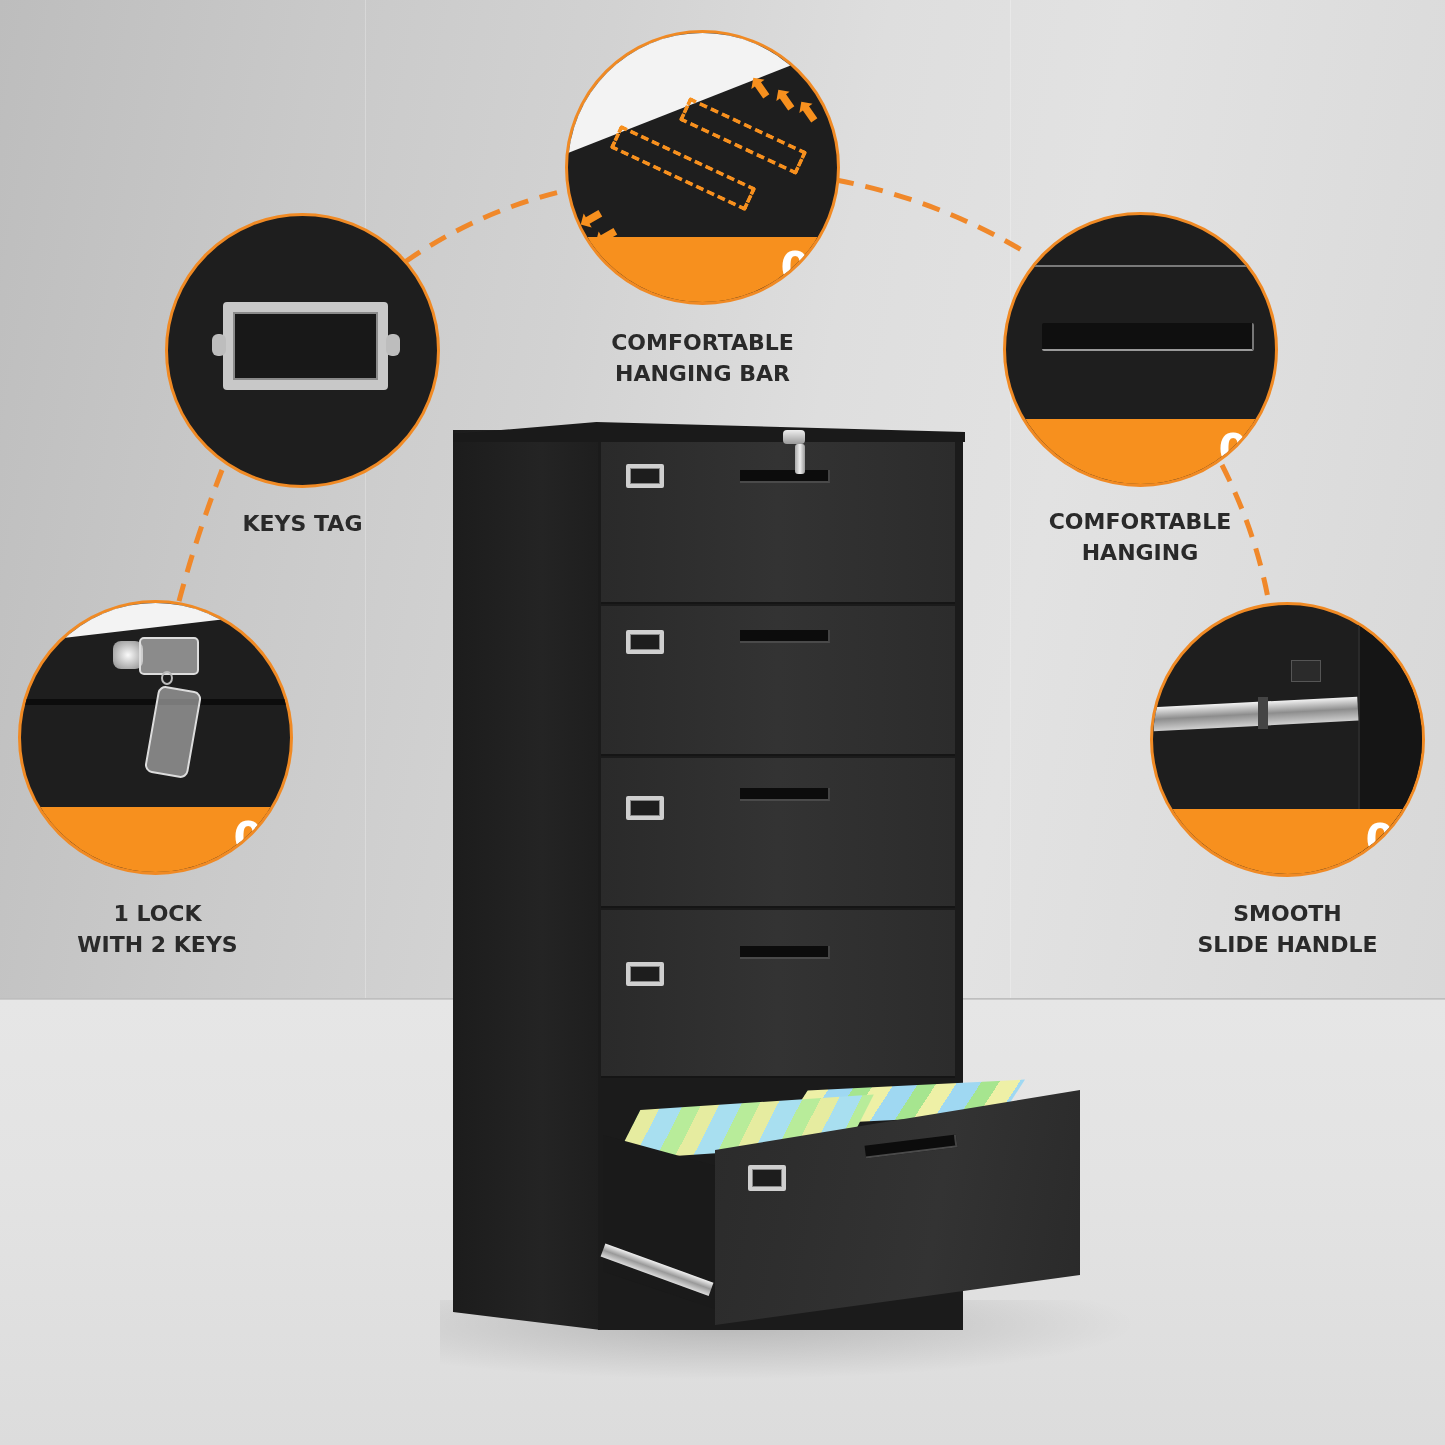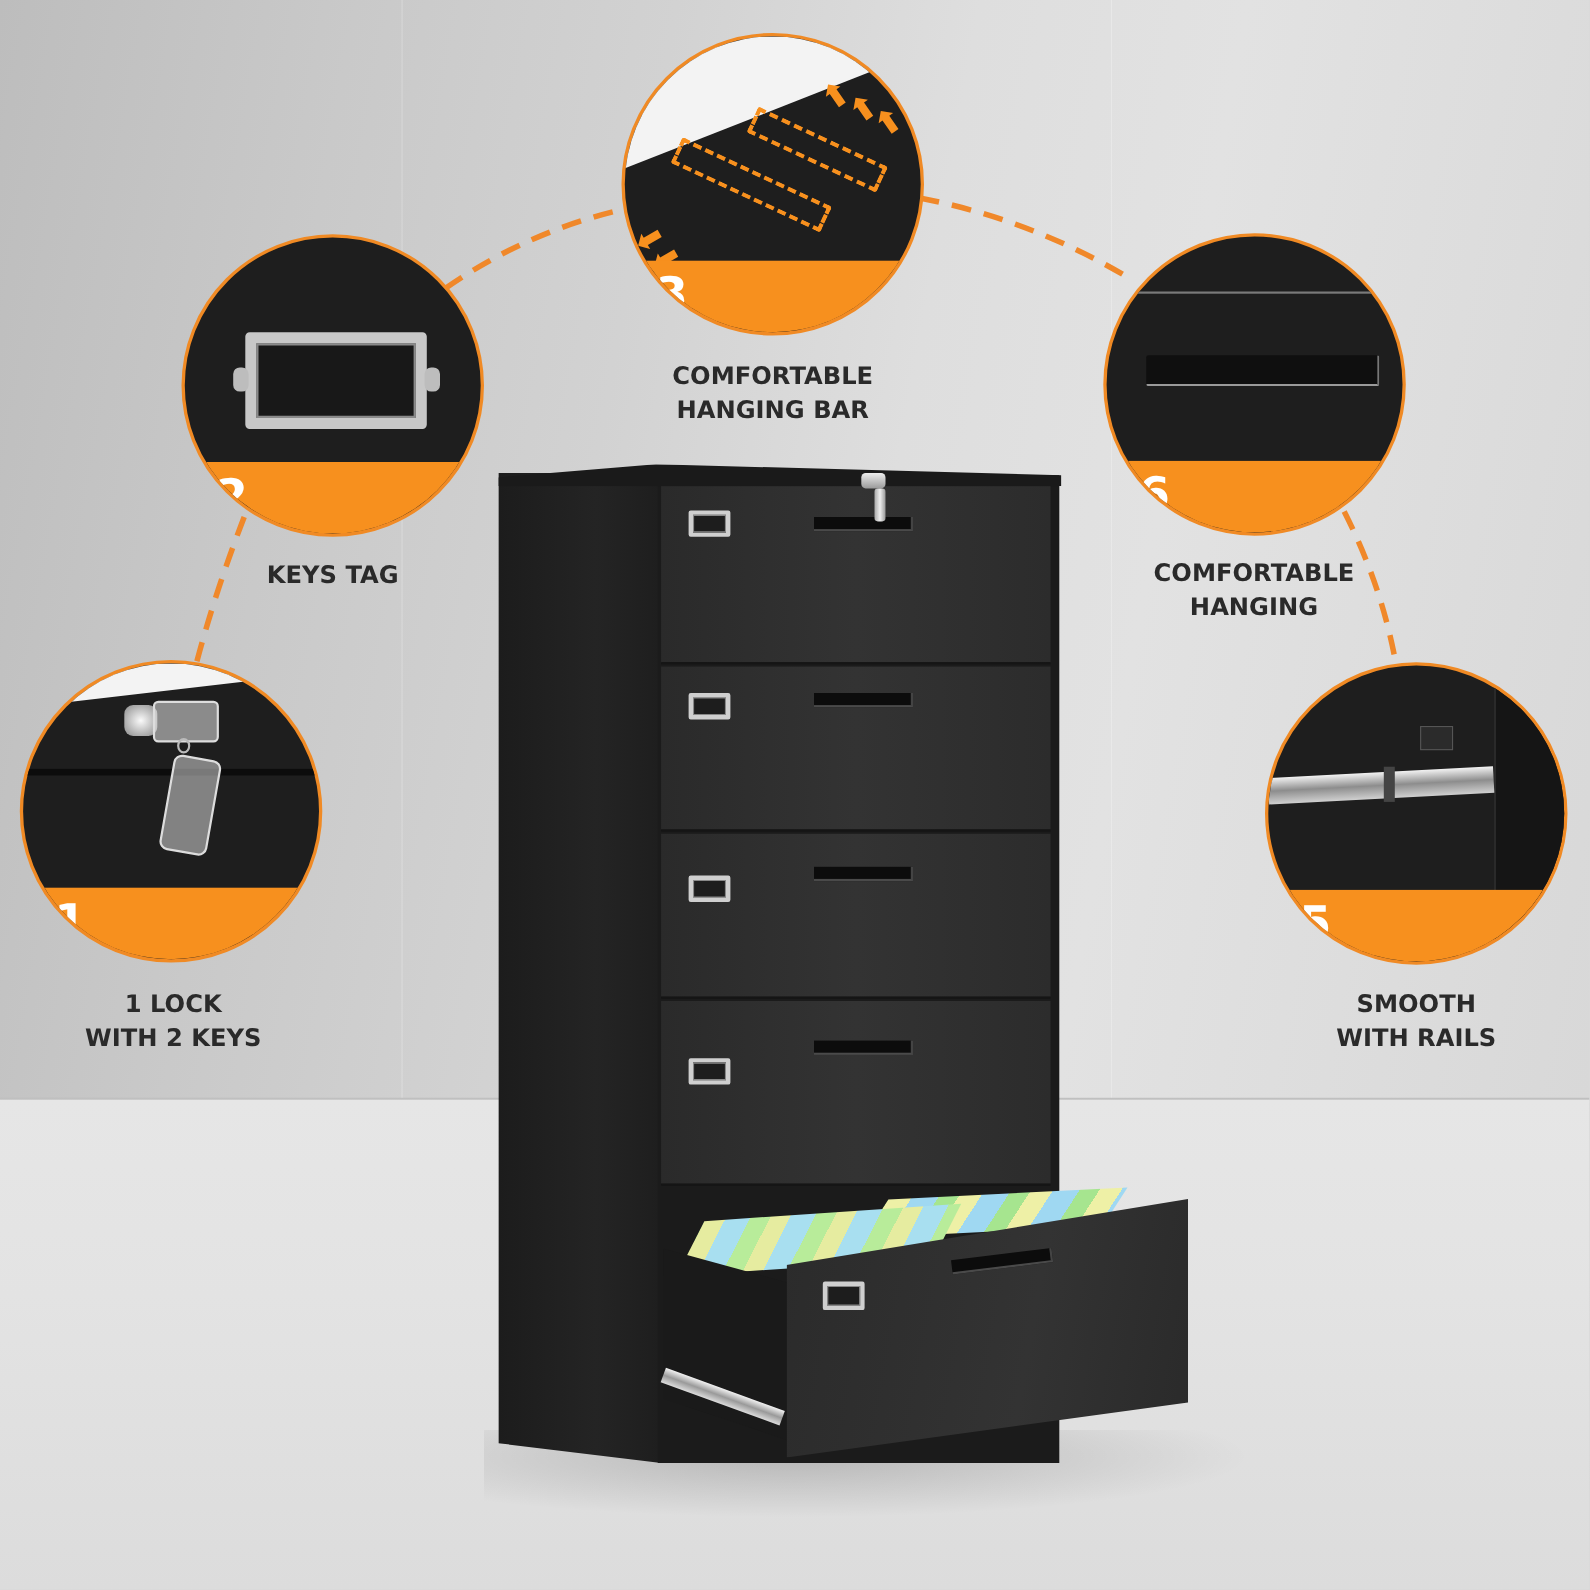--- a/index.html
+++ b/index.html
@@ -29,21 +29,21 @@
   
   .feature { position: absolute; }
   .circle {
     position: absolute; border-radius: 50%; overflow: hidden;
     border: 3px solid #f08a24; background: #1e1e1e;
   }
   .circle .scene { position: absolute; inset: 0; }
   .circle .band {
     position: absolute; left: 0; right: 0; bottom: 0; height: 24%;
     background: #f7901e;
-    display: flex; align-items: center; justify-content: flex-start;
+    display: flex; align-items: center; justify-content: flex-end;
   }
   .circle .num {
     color: #fff; font-weight: bold; font-size: 42px; letter-spacing: -1px;
     font-family: "DejaVu Sans", sans-serif; margin-top: -4px;
   }
   .label {
     position: absolute; text-align: center; color: #2a2a2a;
     font-weight: bold; font-size: 22px; line-height: 31px;
     font-family: "DejaVu Sans", sans-serif; white-space: nowrap;
   }
@@ -167,23 +167,20 @@
 <div class="tag" style="left:748px;top:1165px;width:38px;height:26px"></div>
 <div class="pull" style="left:865px;top:1140px;width:92px;transform:rotate(-7deg)"></div>
 
 <div class="feature">
   <div class="circle" style="left:165px;top:213px;width:275px;height:275px">
     <div class="scene">
       <div style="position:absolute;left:55px;top:86px;width:165px;height:88px;border:10px solid #c8c8c8;border-radius:4px;background:#181818;box-shadow:0 0 0 2px #8a8a8a inset"></div>
       <div style="position:absolute;left:44px;top:118px;width:14px;height:22px;background:#bdbdbd;border-radius:6px"></div>
       <div style="position:absolute;left:218px;top:118px;width:14px;height:22px;background:#bdbdbd;border-radius:6px"></div>
     </div>
-    <div class="band">
-        <span class="num">02</span>
-      </div>
   </div>
   <div class="label" style="left:200px;top:508px;width:205px">
     <div>KEYS TAG</div>
   </div>
 </div>
 
 <div class="feature">
   <div class="circle" style="left:565px;top:30px;width:275px;height:275px">
     <div class="scene">
       <div class="light-corner" style="left:0;top:0;width:275px;height:120px;clip-path:polygon(0 0,100% 0,100% 10%,0 100%)"></div>
@@ -248,15 +245,15 @@
       <div style="position:absolute;left:138px;top:55px;width:30px;height:22px;background:#2b2b2b;border:1px solid #555"></div>
       <div style="position:absolute;left:0;top:97px;width:205px;height:24px;background:linear-gradient(#f2f2f2,#8d8d8d,#d0d0d0);transform:rotate(-3deg)"></div>
       <div style="position:absolute;left:105px;top:92px;width:10px;height:32px;background:#444"></div>
     </div>
     <div class="band">
         <span class="num">05</span>
       </div>
   </div>
   <div class="label" style="left:1185px;top:898px;width:205px">
     <div>SMOOTH</div>
-    <div>WITH RAILS</div>
+    <div>SLIDE HANDLE</div>
   </div>
 </div>
 
 </body></html>

